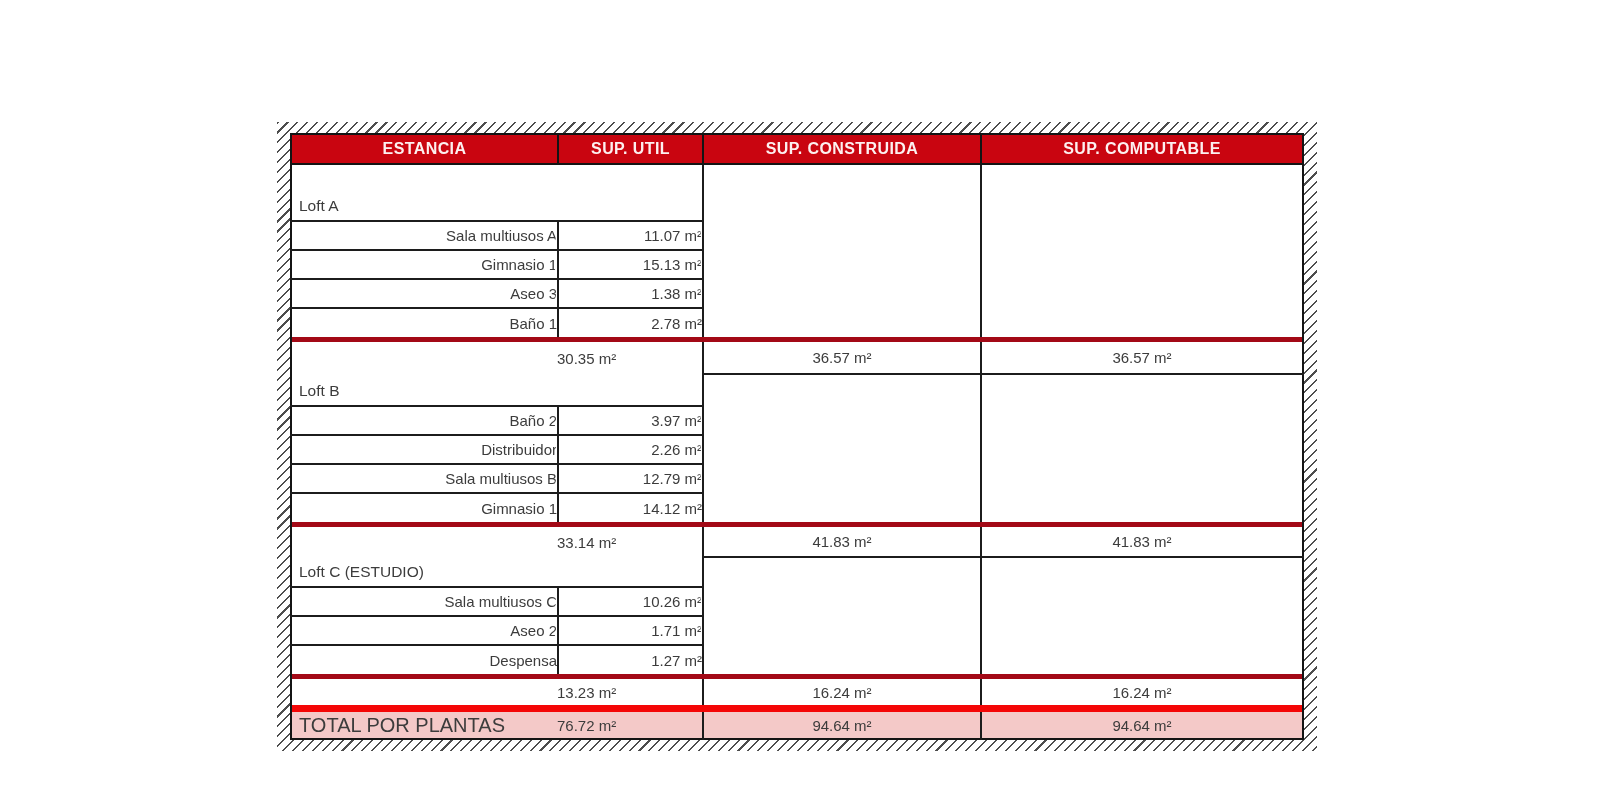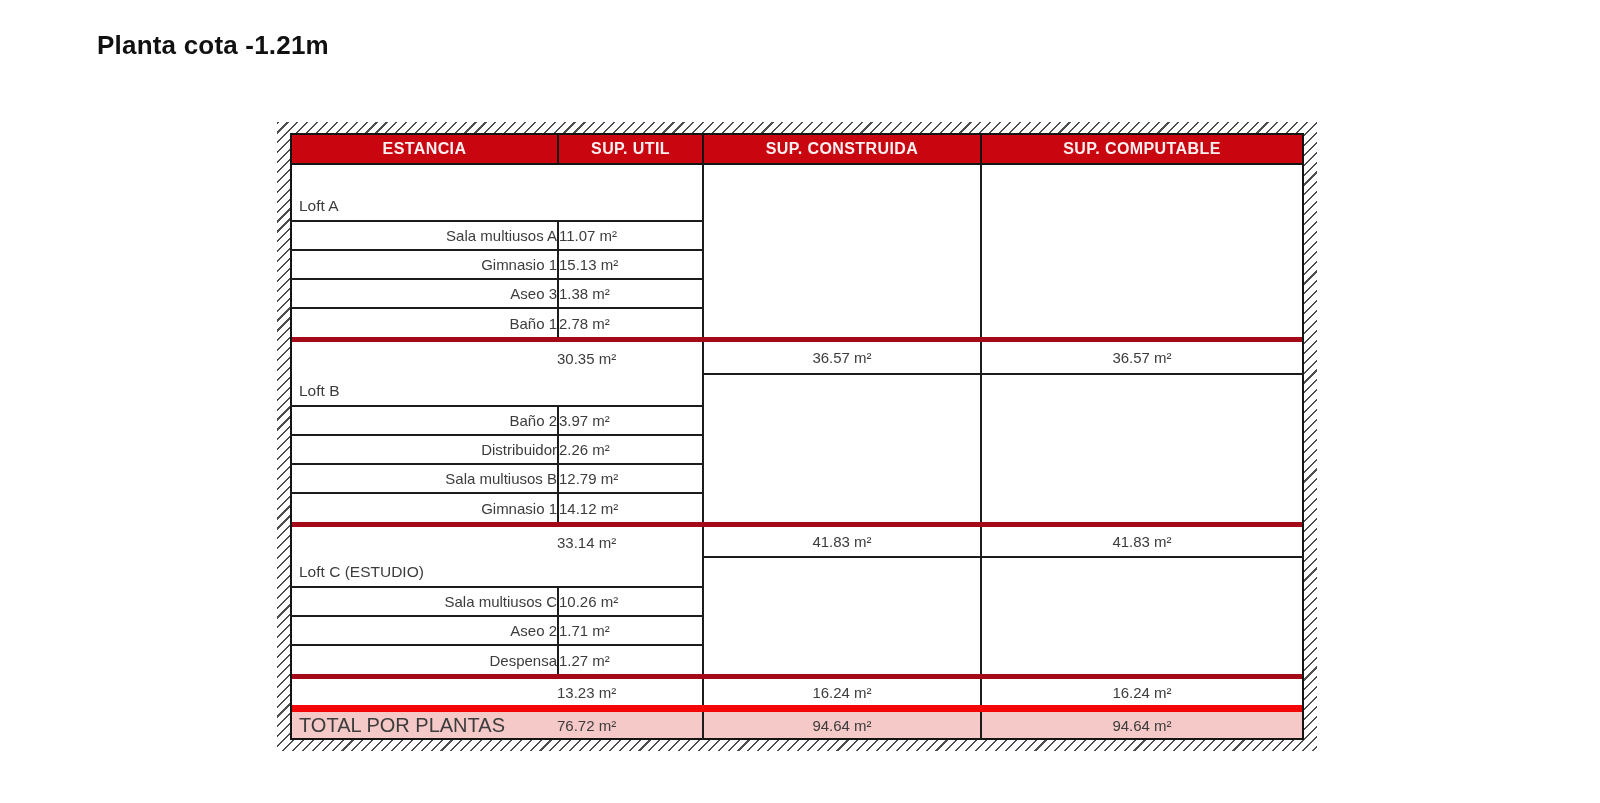--- a/index.html
+++ b/index.html
@@ -38,21 +38,21 @@
     padding:0;
     font-size:15px;
     color:#3c3c3c;
     vertical-align:middle;
     overflow:hidden;
     white-space:nowrap;
   }
 
   
   .bR{ border-right:2px solid #1c1c1c; }
-  .bB{ border-bottom:2px solid #1c1c1c; }
+  .bB{ border-bottom:2px solid #1c1c1c;border-radius:16px; }
 
   
   tr.hdr td{
     background:#c90510;
     color:#fdf0f0;
     font-weight:700;
     font-size:16px;
     letter-spacing:0.4px;
     text-align:center;
     border-right:2px solid #141414;
@@ -62,21 +62,21 @@
 
   
   td.grp{
     vertical-align:bottom;
     padding:0 0 5px 7px;
     font-size:15.5px;
   }
 
   
   td.name{ padding-left:7px;text-align:right; }
-  td.val{ text-align:left; }
+  td.val{ text-align:right; }
 
   
   tr.sep td{ background:#a30916; height:5px; line-height:0; }
   tr.sep2 td{ background:#f40606; height:7px; line-height:0; }
 
   
   .utilbox{
     width:145px; margin-left:auto;
     text-align:left;
   }
@@ -89,21 +89,20 @@
     display:flex; align-items:center; justify-content:space-between;
   }
   .totflex .lab{ padding-left:7px; font-size:20px; }
   td.totv{ text-align:center; }
 </style>
 </head>
 <body>
 
 <div class="page">
 
-  <div class="title">Planta cota -1.21m</div>
 
   <div class="frame">
     <table class="surf">
       <colgroup>
         <col style="width:267px">
         <col style="width:145px">
         <col style="width:278px">
         <col style="width:322px">
       </colgroup>
 

